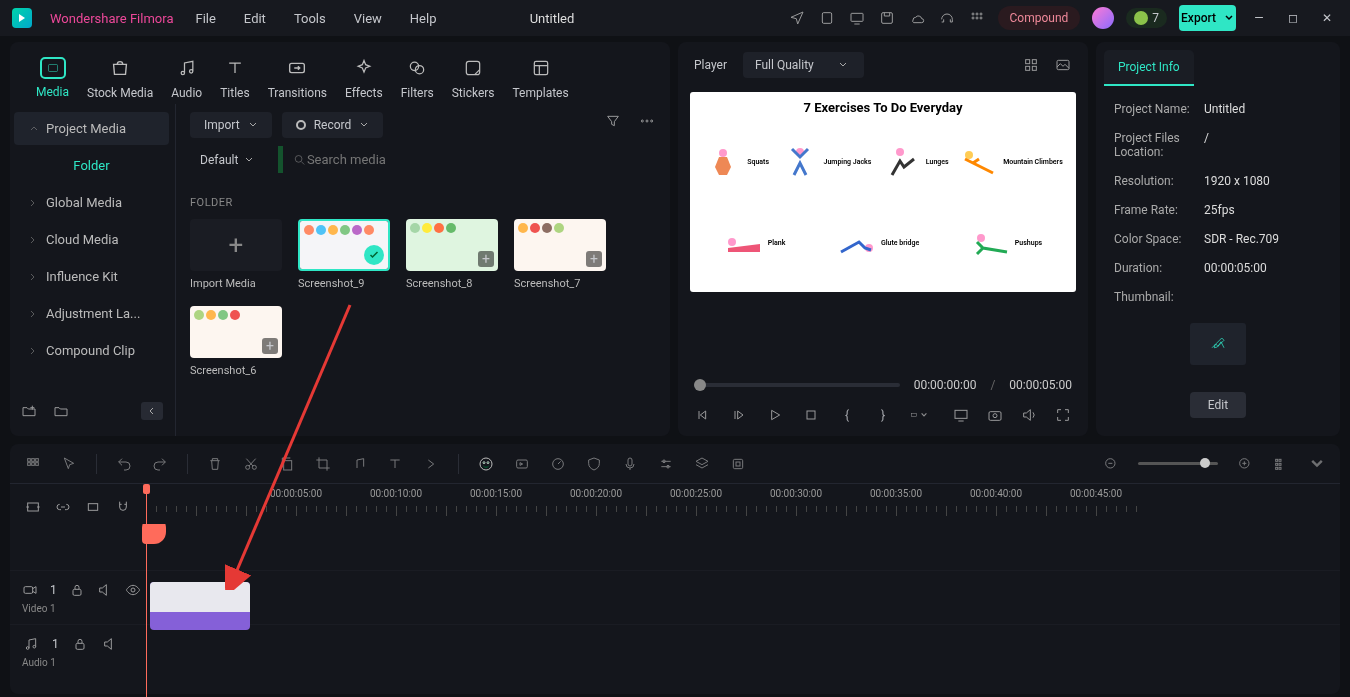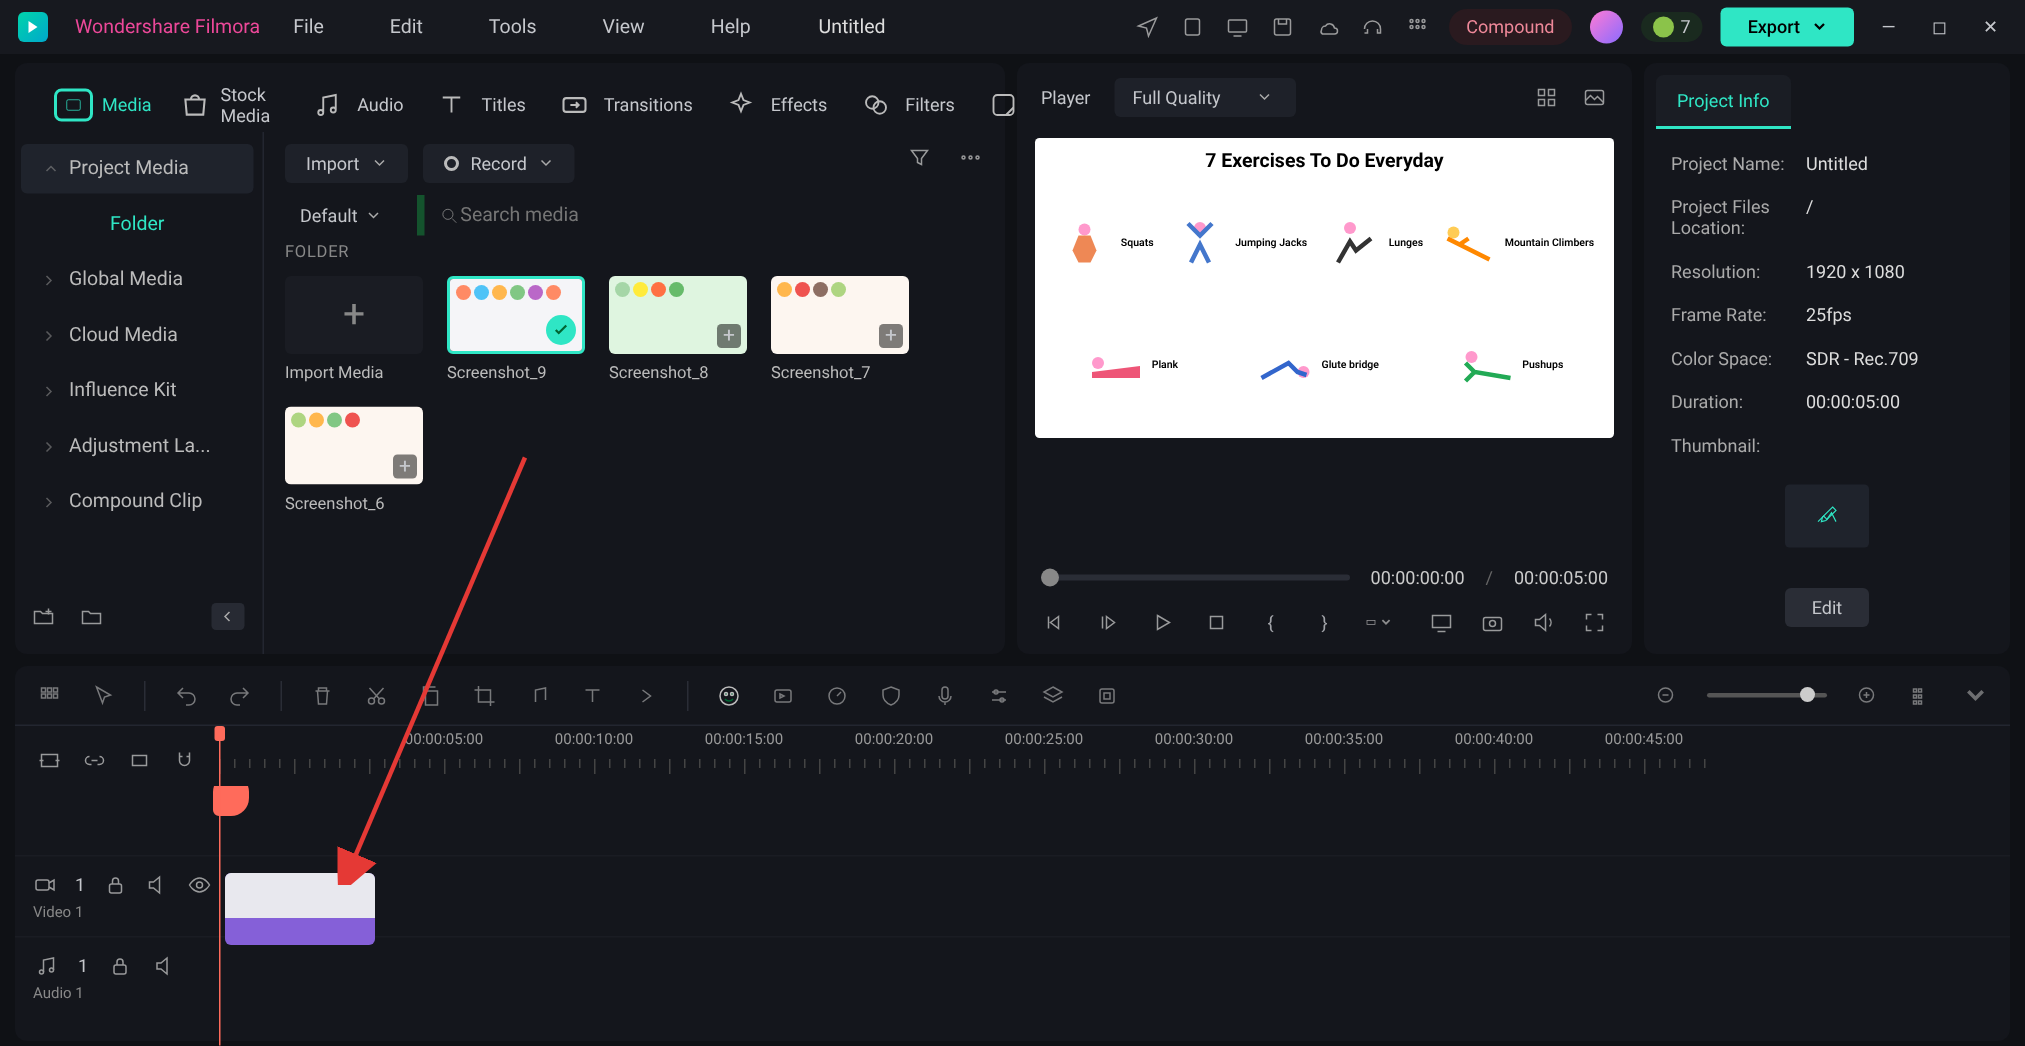--- a/index.html
+++ b/index.html
@@ -1,54 +1,54 @@
 <!DOCTYPE html>
 <html><head>
 <meta charset="utf-8">
 <style>
 *{box-sizing:border-box;margin:0;padding:0;font-family:-apple-system,BlinkMacSystemFont,"Segoe UI",Roboto,sans-serif;user-select:none}
 body{background:#0f1115;color:#c5c7cc;width:1350px;height:697px;overflow:hidden;font-size:12px}
 .titlebar{height:36px;display:flex;align-items:center;background:#17191f;padding:0 12px;gap:18px}
 .logo{width:20px;height:20px;background:linear-gradient(135deg,#00d4aa,#00a8cc);border-radius:4px;display:flex;align-items:center;justify-content:center}
 .logo svg{width:12px;height:12px}
 .appname{color:#ec4899;font-size:13px;margin-right:4px}
-.menu{display:flex;gap:44px}
+.menu{display:flex;gap:28px}
 .menu span{cursor:pointer;font-size:13px}
 .title-center{flex:1;text-align:center;font-size:13px;color:#ddd;padding-right:120px}
 .title-right{display:flex;align-items:center;gap:12px}
 .ticon{width:18px;height:18px;display:flex;align-items:center;justify-content:center;cursor:pointer;opacity:.8}
 .ticon svg{width:16px;height:16px;stroke:#bbb;fill:none;stroke-width:1.5}
 .purchase{background:#2a1a1f;border-radius:14px;padding:5px 12px;color:#e89;cursor:pointer}
 .avatar{width:22px;height:22px;border-radius:50%;background:linear-gradient(135deg,#ff7bd5,#8a6bff)}
 .gem{background:#1a2a1f;border-radius:12px;padding:3px 8px;display:flex;align-items:center;gap:4px}
 .gem-dot{width:14px;height:14px;border-radius:50%;background:#8bc34a}
-.export{background:#2fe6c5;color:#000;border-radius:4px;padding:6px 18px;display:flex;align-items:center;gap:8px;cursor:pointer;font-weight:500}
+.export{background:#2fe6c5;color:#000;border-radius:4px;padding:6px 2px;display:flex;align-items:center;gap:8px;cursor:pointer;font-weight:500}
 .winbtn{width:22px;height:22px;display:flex;align-items:center;justify-content:center;cursor:pointer}
 .main{display:flex;height:400px}
 .left-panel{width:660px;background:#14161c;border-radius:8px;margin:6px 0 0 10px;display:flex;flex-direction:column}
 .tabs{display:flex;gap:14px;padding:10px 24px 0;align-items:center}
-.tab{display:flex;align-items:center;gap:6px;cursor:pointer;padding:4px 2px}
+.tab{display:flex;flex-direction:column;align-items:center;gap:6px;cursor:pointer;padding:4px 2px}
 .tab.active{color:#2fe6c5}
 .tab-icon{width:28px;height:24px;display:flex;align-items:center;justify-content:center}
 .tab-icon.active-box{border:2px solid #2fe6c5;border-radius:5px;width:26px;height:22px}
 .tab-label{font-size:12px}
 .media-body{display:flex;flex:1;overflow:hidden}
 .sidebar{width:165px;padding:8px 6px 8px 4px;display:flex;flex-direction:column;gap:4px;position:relative}
 .sidebar-item{padding:9px 14px;border-radius:4px;display:flex;align-items:center;gap:8px;cursor:pointer;font-size:13px;color:#bbb}
 .sidebar-item.sel{background:#1f232c}
 .sidebar-item.folder{justify-content:center;color:#2fe6c5}
 .chev{width:10px;height:10px;opacity:.6}
 .sidebar-footer{margin-top:auto;display:flex;gap:14px;padding:8px 6px;align-items:center}
 .collapse{margin-left:auto;width:22px;height:18px;background:#272a33;border-radius:3px;display:flex;align-items:center;justify-content:center}
 .content{flex:1;padding:8px 14px;border-left:1px solid #232630}
 .ctrlrow{display:flex;align-items:flex-start;gap:10px;margin-bottom:8px}
 .pill{background:#1e2129;border-radius:4px;padding:6px 14px;display:flex;align-items:center;gap:8px;cursor:pointer;position:relative}
 .record-dot{width:10px;height:10px;border:2px solid #bbb;border-radius:50%}
 .ctrl-right{margin-left:auto;display:flex;gap:16px;align-items:center}
-.searchrow{display:flex;align-items:center;gap:14px;margin-bottom:4px}
+.searchrow{display:flex;align-items:center;gap:14px;margin-bottom:23px}
 .sortbox{padding:6px 10px;display:flex;align-items:center;gap:6px;cursor:pointer}
 .searchbox{flex:1;display:flex;align-items:flex-end;padding:6px 10px;border-left:5px solid #14532d}
 .searchbox input{background:transparent;border:none;outline:none;color:#888;font-size:13px;width:100%}
 .folder-label{color:#888;font-size:11px;letter-spacing:.5px;margin-bottom:10px}
 .grid{display:flex;flex-wrap:wrap;gap:16px}
 .media-item{display:flex;flex-direction:column;gap:6px;cursor:pointer}
 .thumb{width:92px;height:52px;background:#1a1c23;border-radius:4px;position:relative;overflow:hidden}
 .import-thumb{display:flex;align-items:center;justify-content:center;font-size:26px;color:#888}
 .thumb.sel{border:2px solid #2fe6c5}
 .addbtn{position:absolute;bottom:4px;right:4px;width:16px;height:16px;background:rgba(0,0,0,.5);border-radius:3px;display:flex;align-items:center;justify-content:center;font-size:14px}

